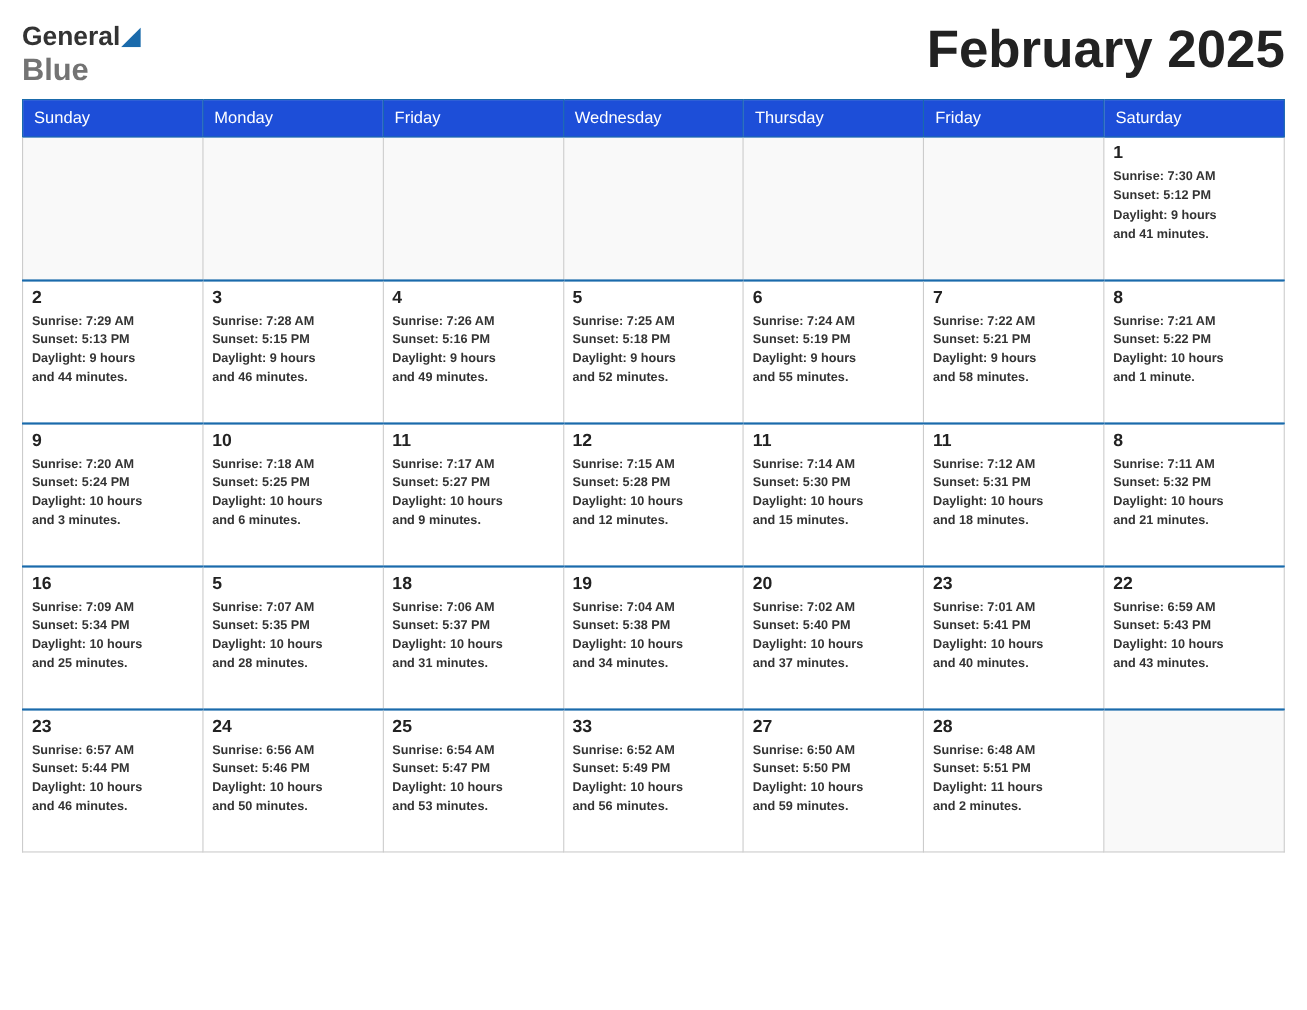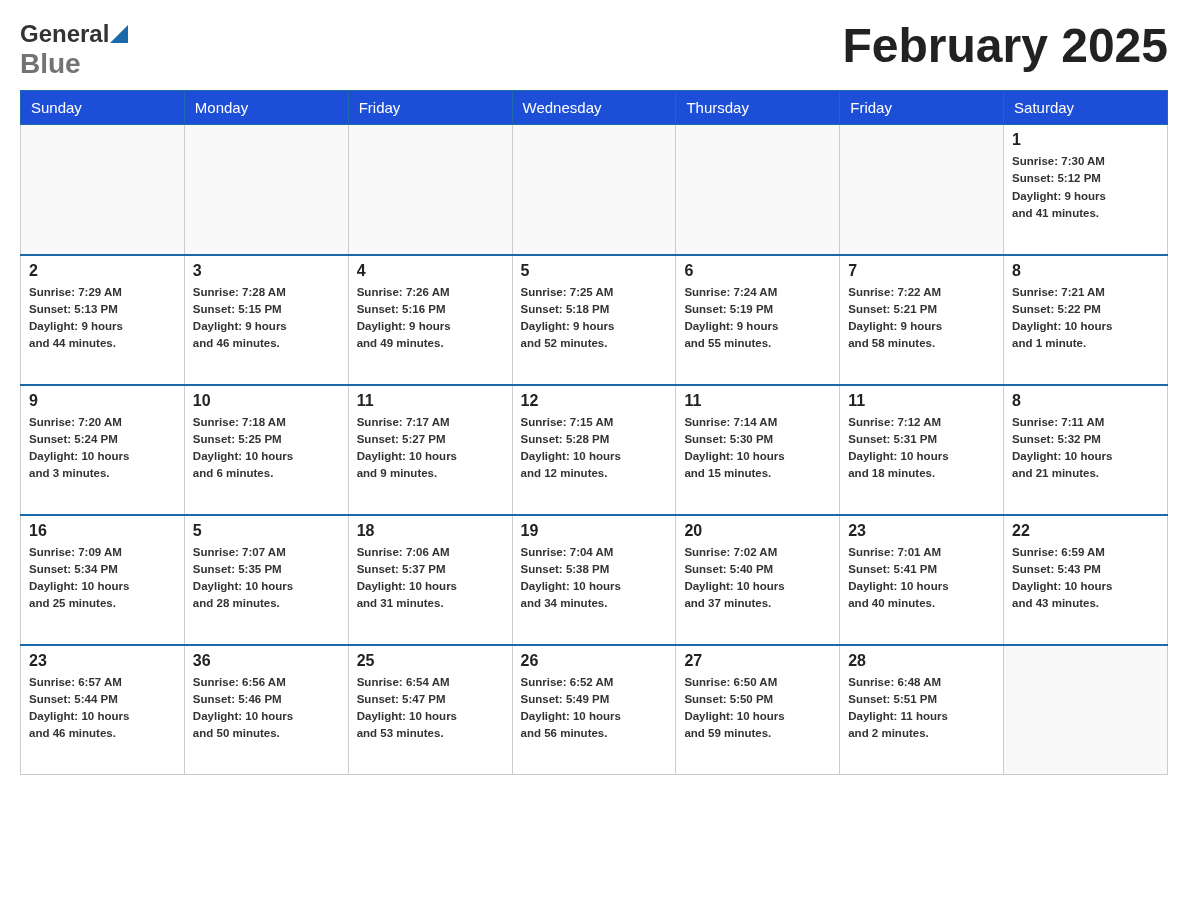--- a/index.html
+++ b/index.html
@@ -221,29 +221,29 @@
           <div class="day-number">22</div>
           <div class="day-info">Sunrise: 6:59 AM<br>Sunset: 5:43 PM<br>Daylight: 10 hours<br>and 43 minutes.</div>
         </td>
       </tr>
       <tr class="row-border">
         <td>
           <div class="day-number">23</div>
           <div class="day-info">Sunrise: 6:57 AM<br>Sunset: 5:44 PM<br>Daylight: 10 hours<br>and 46 minutes.</div>
         </td>
         <td>
-          <div class="day-number">36</div>
+          <div class="day-number">24</div>
           <div class="day-info">Sunrise: 6:56 AM<br>Sunset: 5:46 PM<br>Daylight: 10 hours<br>and 50 minutes.</div>
         </td>
         <td>
           <div class="day-number">25</div>
           <div class="day-info">Sunrise: 6:54 AM<br>Sunset: 5:47 PM<br>Daylight: 10 hours<br>and 53 minutes.</div>
         </td>
         <td>
-          <div class="day-number">26</div>
+          <div class="day-number">33</div>
           <div class="day-info">Sunrise: 6:52 AM<br>Sunset: 5:49 PM<br>Daylight: 10 hours<br>and 56 minutes.</div>
         </td>
         <td>
           <div class="day-number">27</div>
           <div class="day-info">Sunrise: 6:50 AM<br>Sunset: 5:50 PM<br>Daylight: 10 hours<br>and 59 minutes.</div>
         </td>
         <td>
           <div class="day-number">28</div>
           <div class="day-info">Sunrise: 6:48 AM<br>Sunset: 5:51 PM<br>Daylight: 11 hours<br>and 2 minutes.</div>
         </td>

